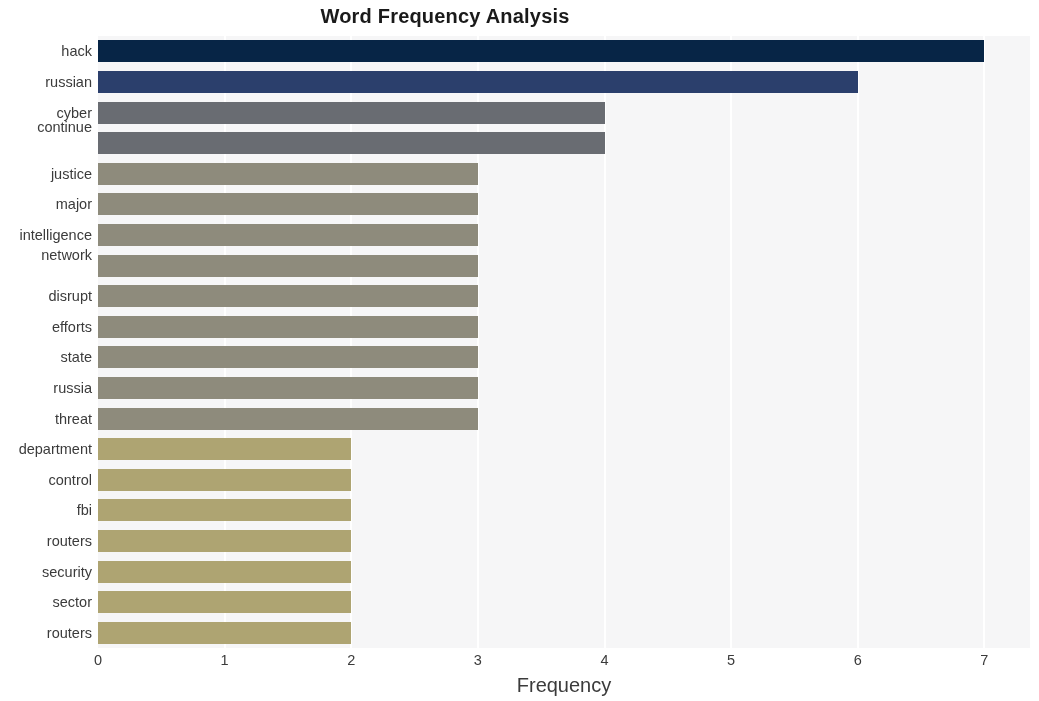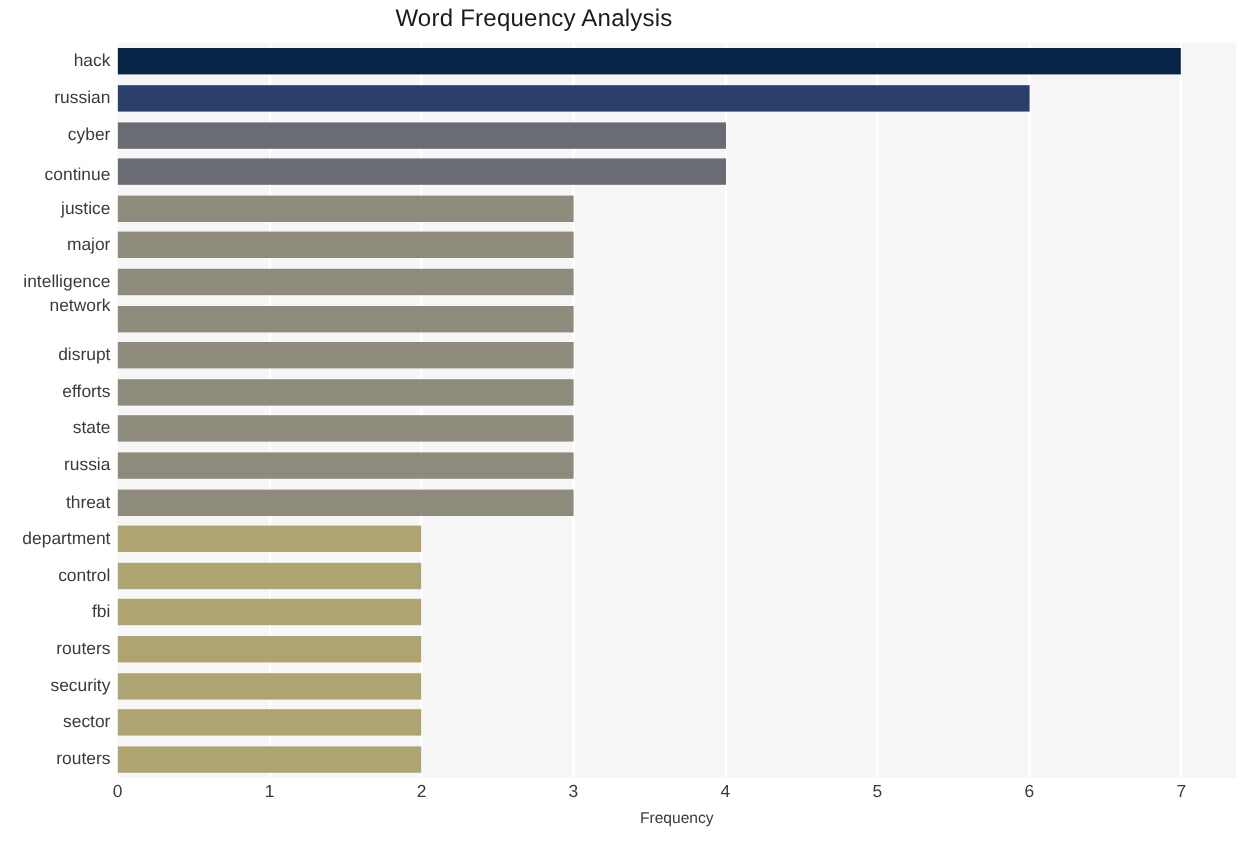--- a/index.html
+++ b/index.html
@@ -24,21 +24,21 @@
   }
 
   
   #chart-title {
     position: absolute;
     left: 0;
     top: 5px;
     width: 890px;
     text-align: center;
     font-size: 20px;
-    font-weight: normal;
+    font-weight: bold;
     color: #1a1a1a;
     letter-spacing: 0.2px;
   }
 
   
   #plot-area {
     position: absolute;
     left: 98px;
     top: 36px;
     width: 932px;
@@ -98,21 +98,21 @@
     font-size: 14.5px;
     color: #3b3b3b;
   }
 
   #x-axis-label {
     position: absolute;
     left: 98px;
     top: 674px;
     width: 932px;
     text-align: center;
-    font-size: 13px;
+    font-size: 20px;
     color: #3b3b3b;
   }
 </style>
 </head>
 <body>
 
 <div id="figure">
 
   <div id="chart-title">Word Frequency Analysis</div>
 
@@ -147,21 +147,21 @@
         <div class="bar" title="security: 2" style="width: 253.261px; top: 524.5px; background: rgb(174, 164, 114);"></div>
         <div class="bar" title="sector: 2" style="width: 253.261px; top: 555.1px; background: rgb(174, 164, 114);"></div>
         <div class="bar" title="target: 2" style="width: 253.261px; top: 585.7px; background: rgb(174, 164, 114);"></div>
       </div>
   </div>
 
   <div id="y-tick-labels">
       <div class="ytick" style="top: 7.3px;">hack</div>
       <div class="ytick" style="top: 37.9px; padding-left: 19px;">russian</div>
       <div class="ytick" style="top: 68.5px; margin-left: 48px;">cyber</div>
-      <div class="ytick" style="top: 102px;">continue</div>
+      <div class="ytick" style="top: 83px;">continue</div>
       <div class="ytick" style="top: 129.7px; margin-left: 48px;">justice</div>
       <div class="ytick" style="top: 160.3px;">major</div>
       <div class="ytick" style="top: 190.9px;">intelligence</div>
       <div class="ytick" style="top: 211px;">network</div>
       <div class="ytick" style="top: 252.1px;">disrupt</div>
       <div class="ytick" style="top: 282.7px;">efforts</div>
       <div class="ytick" style="top: 313.3px;">state</div>
       <div class="ytick" style="top: 343.9px;">russia</div>
       <div class="ytick" style="top: 374.5px;">threat</div>
       <div class="ytick" style="top: 405.1px;">department</div>

